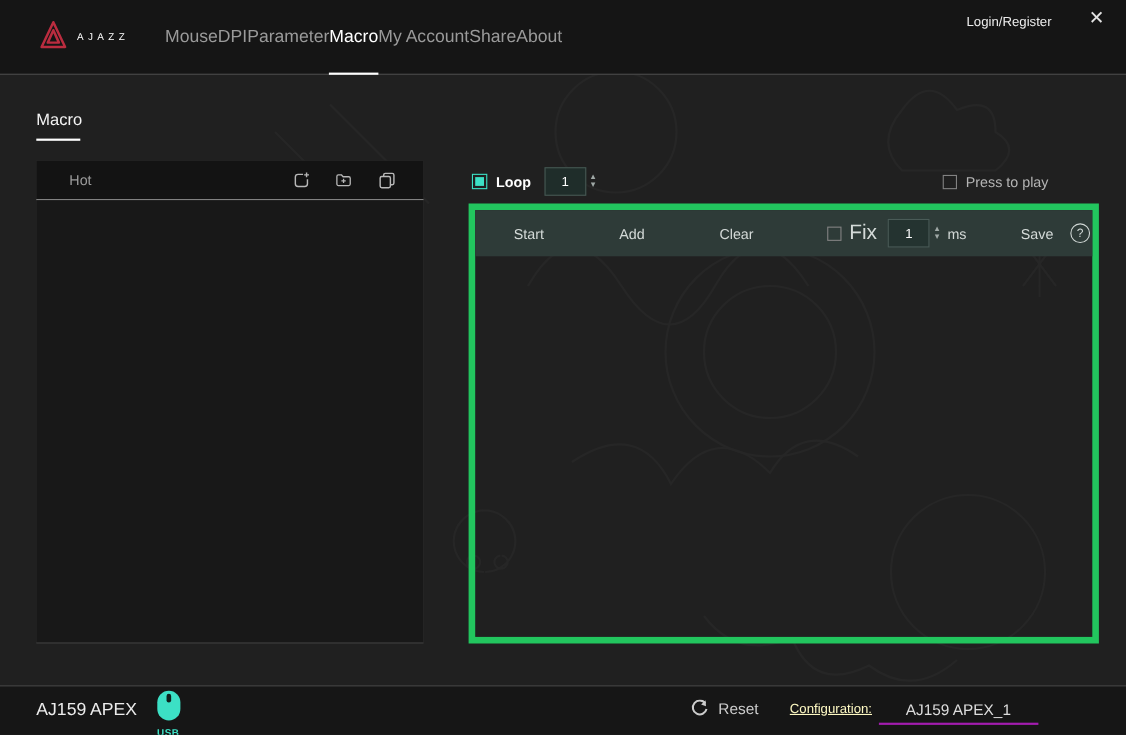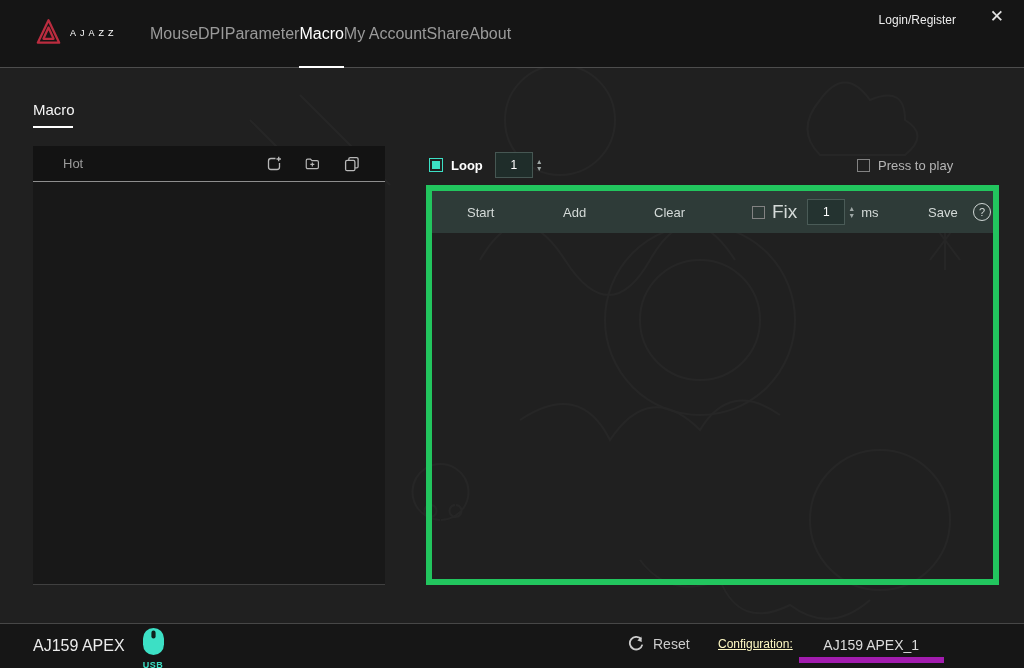--- a/index.html
+++ b/index.html
@@ -113,21 +113,21 @@
   }
   .device-name{position:absolute;left:33px;top:13px;font-size:16px;color:#ececec;}
   .device-widget{position:absolute;left:139px;top:3px;width:28px;text-align:center;cursor:pointer;}
   .usb-label{font-size:9px;font-weight:bold;color:var(--accent);letter-spacing:0.5px;margin-top:0px;}
   .reset-group{position:absolute;left:628px;top:12px;display:flex;align-items:center;gap:9px;cursor:pointer;}
   .reset-label{font-size:14px;color:#cccccc;}
   .config-group{position:absolute;left:718px;top:13px;display:flex;align-items:flex-start;}
   .config-label{font-size:12px;color:#fef9c3;text-decoration:underline;}
   .config-value{
     margin-left:6px;width:145px;text-align:center;font-size:14px;color:#dcdcdc;
-    border-bottom:6px solid #a21caf;padding-bottom:4px;cursor:text;
+    border-bottom:2px solid #a21caf;padding-bottom:4px;cursor:text;
   }
 </style>
 </head>
 <body>
 
 <svg class="doodles" width="1024" height="668" viewBox="0 0 1024 668">
   <g fill="none" stroke="#8a8a8a" stroke-width="2" opacity="0.055">
     <circle cx="700" cy="320" r="95"></circle>
     <circle cx="700" cy="320" r="60"></circle>
     <circle cx="880" cy="520" r="70"></circle>

